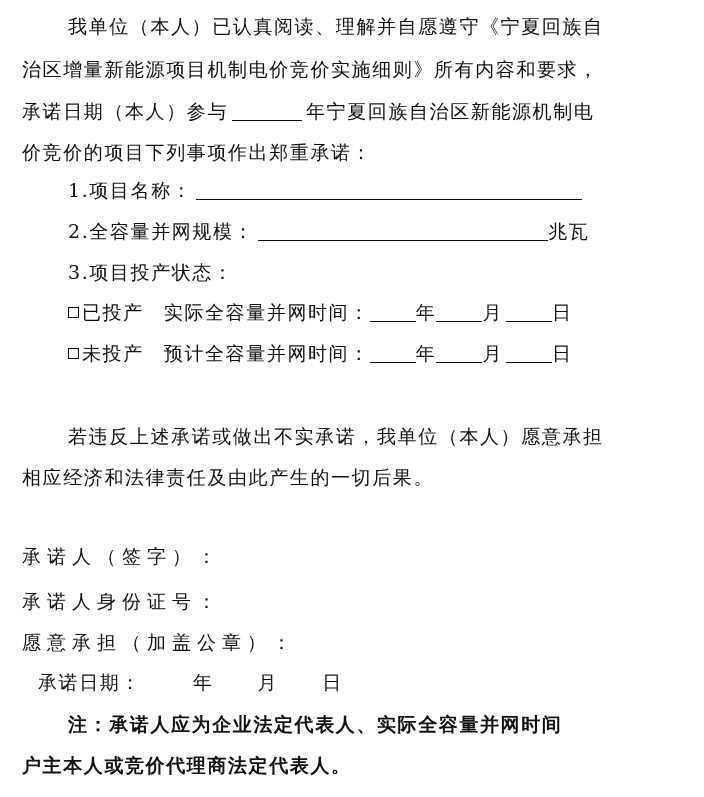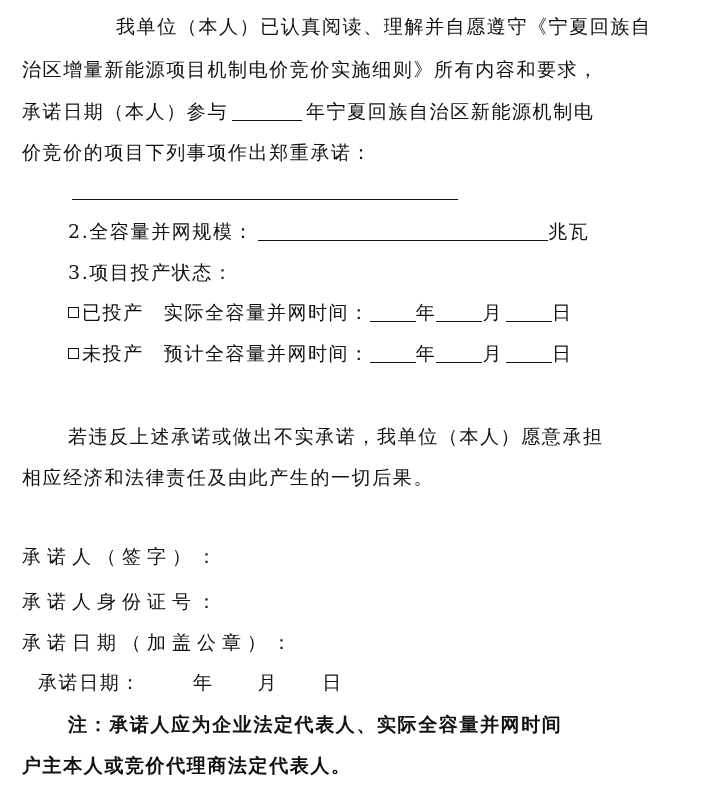--- a/index.html
+++ b/index.html
@@ -15,29 +15,29 @@
   .ul { display: inline-block; border-bottom: 1.5px solid #111; height: 20px; vertical-align: -3px; }
   .bold { font-weight: bold; }
   .cb { display:inline-block; width:9px; height:9px; border:1px solid #111; margin-right:3px; vertical-align: 1px; }
   .wide { letter-spacing: 6px; }
 </style>
 </head>
 <body>
 
 <div>
 
-  <div class="line" style="top:14px; left:68px;margin-left:48px;">我单位（本人）已认真阅读、理解并自愿遵守《宁夏回族自</div>
+  <div class="line" style="top:14px; left:68px;">我单位（本人）已认真阅读、理解并自愿遵守《宁夏回族自</div>
   <div class="line" style="top:57px; left:22px;">治区增量新能源项目机制电价竞价实施细则》所有内容和要求，</div>
   <div class="line" style="top:99px; left:22px;">
     <span>承诺日期（本人）参与</span><span class="ul" style="width:70px; margin:0 4px;"></span><span>年宁夏回族自治区新能源机制电</span>
   </div>
   <div class="line" style="top:140px; left:22px;">价竞价的项目下列事项作出郑重承诺：</div>
 
   <div class="line" style="top:178px; left:68px;">
-    <span class="ul" style="width:386px; margin-left:4px;"></span>
+    <span>1.项目名称：</span><span class="ul" style="width:386px; margin-left:4px;"></span>
   </div>
 
   <div class="line" style="top:219px; left:68px;">
     <span>2.全容量并网规模：</span><span class="ul" style="width:290px; margin-left:4px;"></span><span>兆瓦</span>
   </div>
 
   <div class="line" style="top:260px; left:68px;">3.项目投产状态：</div>
 
   <div class="line" style="top:300px; left:68px;">
     <span class="cb"></span><span>已投产</span><span style="display:inline-block;width:20px;"></span><span>实际全容量并网时间：</span><span class="ul" style="width:46px;"></span><span>年</span><span class="ul" style="width:46px;"></span><span>月</span><span class="ul" style="width:46px; margin-left:3px;"></span><span>日</span>
@@ -45,21 +45,21 @@
 
   <div class="line" style="top:341px; left:68px;text-align:right;">
     <span class="cb"></span><span>未投产</span><span style="display:inline-block;width:20px;"></span><span>预计全容量并网时间：</span><span class="ul" style="width:46px;"></span><span>年</span><span class="ul" style="width:46px;"></span><span>月</span><span class="ul" style="width:46px; margin-left:3px;"></span><span>日</span>
   </div>
 
   <div class="line" style="top:424px; left:68px;">若违反上述承诺或做出不实承诺，我单位（本人）愿意承担</div>
   <div class="line" style="top:465px; left:22px;">相应经济和法律责任及由此产生的一切后果。</div>
 
   <div class="line wide" style="top:545px; left:22px;font-family:Liberation Serif, serif;">承诺人（签字）：</div>
   <div class="line wide" style="top:589px; left:22px;">承诺人身份证号：</div>
-  <div class="line wide" style="top:630px; left:22px;">承诺日期（加盖公章）：</div>
+  <div class="line wide" style="top:630px; left:22px;">愿意承担（加盖公章）：</div>
   <div class="line" style="top:670px; left:22px;margin-left:16px;">
     <span>承诺日期：</span><span style="display:inline-block;width:52px;"></span><span>年</span><span style="display:inline-block;width:44px;"></span><span>月</span><span style="display:inline-block;width:44px;"></span><span>日</span>
   </div>
 
   <div class="line bold" style="top:712px; left:68px;">注：承诺人应为企业法定代表人、实际全容量并网时间</div>
   <div class="line bold" style="top:753px; left:22px;">户主本人或竞价代理商法定代表人。</div>
 
 </div>
 
 </body></html>

